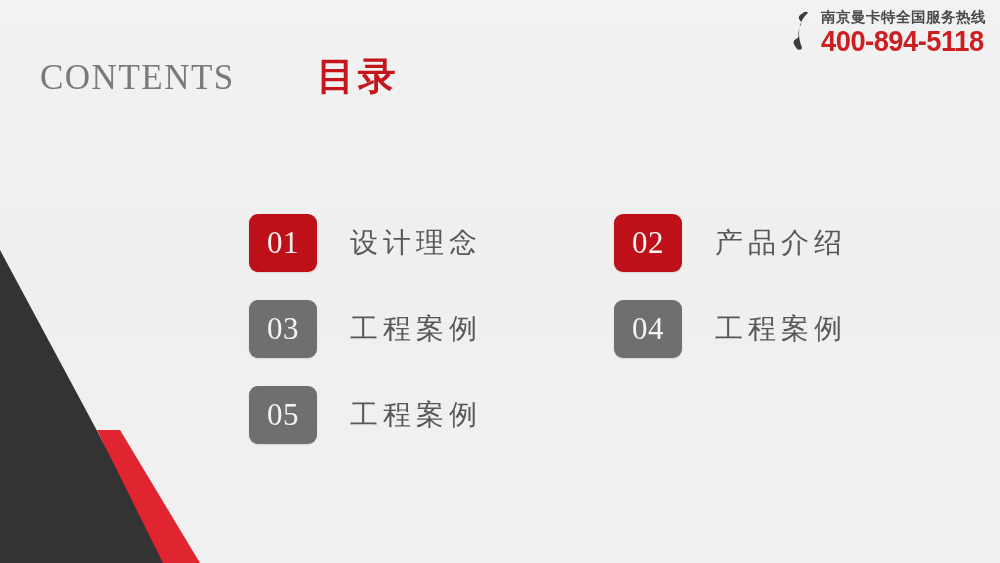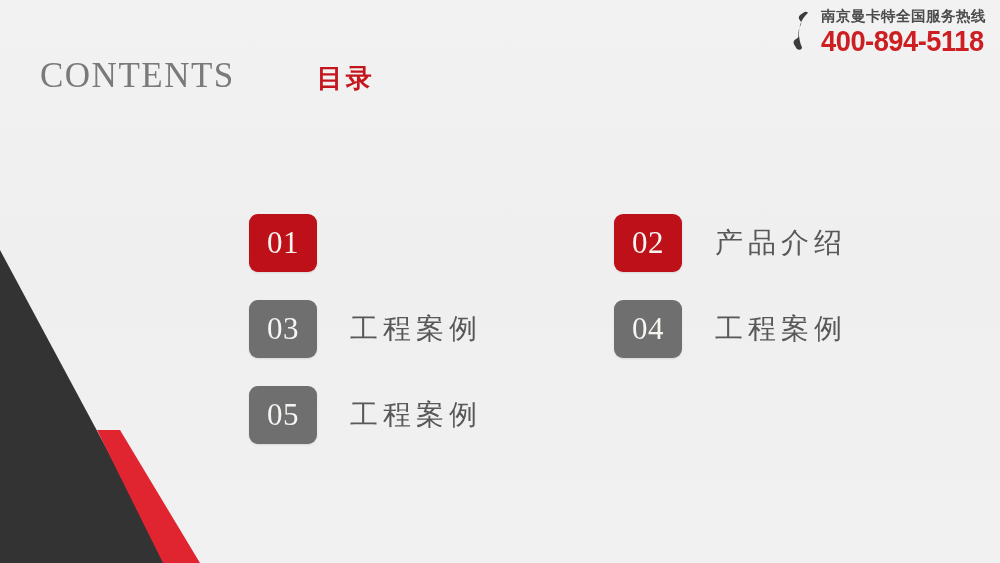--- a/index.html
+++ b/index.html
@@ -45,21 +45,21 @@
     height: 48px;
     display: block;
     margin-top: 1px;
   }
   .hotline-text {
     display: flex;
     flex-direction: column;
     align-items: flex-start;
   }
   .hotline-cn {
-    font-family: Liberation Mono, monospace;
+    font-family: Liberation Sans, sans-serif;
     font-size: 14.5px;
     font-weight: bold;
     color: #4B4B4B;
     letter-spacing: 0.5px;
     line-height: 17px;
     white-space: nowrap;
   }
   .hotline-number {
     font-family: "Liberation Sans Narrow", "Liberation Sans", sans-serif;
     font-size: 29px;
@@ -83,21 +83,21 @@
   }
   .title-en {
     font-family: "Liberation Serif", "DejaVu Serif", serif;
     font-size: 35px;
     color: #7A7A7A;
     letter-spacing: 1.5px;
     line-height: 42px;
   }
   .title-cn {
     font-family: "DejaVu Serif", "Liberation Serif", serif;
-    font-size: 26px;
+    font-size: 38px;
     font-weight: bold;
     color: #C4151C;
     letter-spacing: 3px;
     line-height: 42px;
     margin-left: 62px;
     text-align: right;
   }
 
   
   .toc {
@@ -164,20 +164,21 @@
 
   <div class="title-row">
     <span class="title-en">CONTENTS</span>
     <span class="title-cn">目录</span>
   </div>
 
   <div class="toc">
 
     <div class="toc-item">
       <div class="toc-num red">01</div>
+      <div class="toc-label">设计理念</div>
     </div>
 
     <div class="toc-item">
       <div class="toc-num red">02</div>
       <div class="toc-label">产品介绍</div>
     </div>
 
     <div class="toc-item">
       <div class="toc-num gray">03</div>
       <div class="toc-label">工程案例</div>

